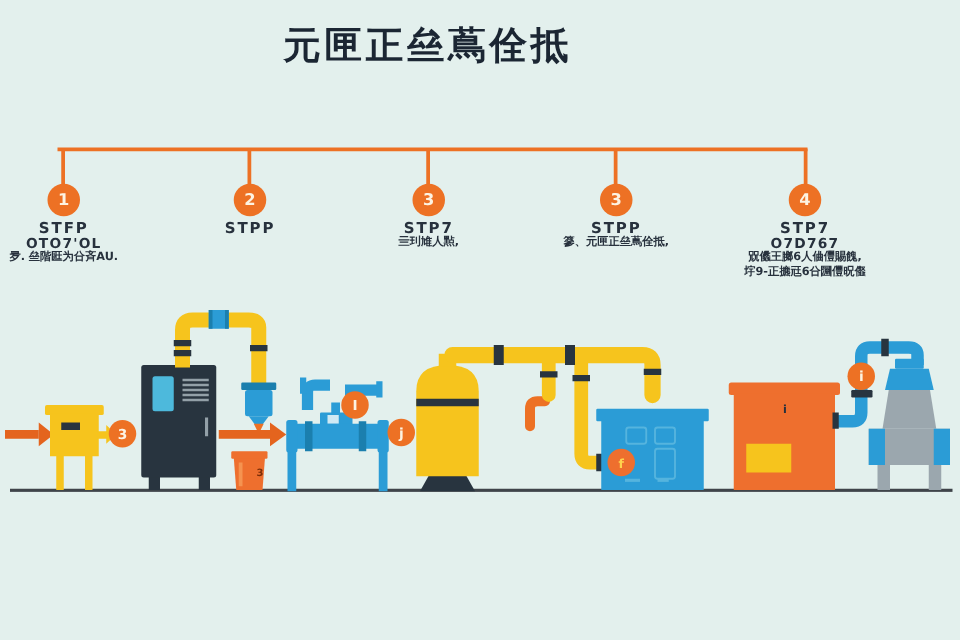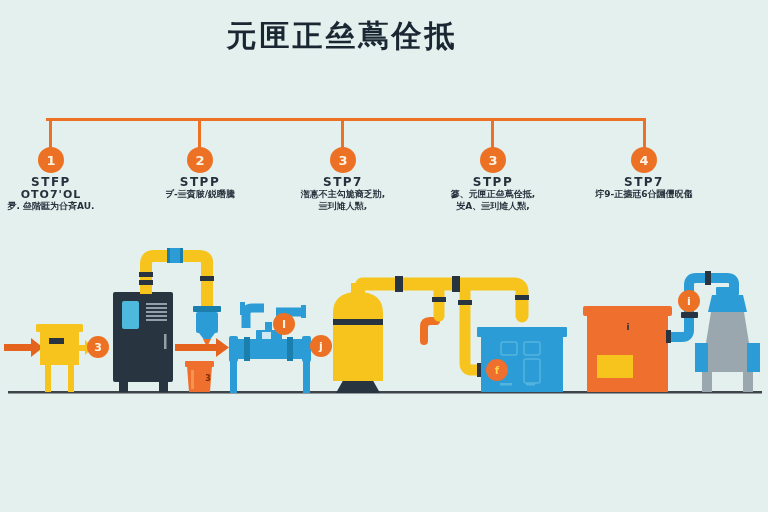--- a/index.html
+++ b/index.html
@@ -49,34 +49,33 @@
 <div class="step-circle" style="left:631px">4</div>
 
 <div class="step-col" style="left:-24px">
   <div class="step-label">STFP</div>
   <div class="step-code">OTO7'OL</div>
   <div class="step-line">夛. 亝階匨为㕣斉AU.</div>
 </div>
 <div class="step-col" style="left:125px">
   <div class="step-label">STPP</div>
 
-  <div class="step-line">ヺ-亖賨㿭/鋭䁮騰</div>
 </div>
 <div class="step-col" style="left:268px">
   <div class="step-label">STP7</div>
-  <div class="step-line">潪惪不主勾㫉裔乏㔙,</div>
   <div class="step-line">亖㺫䧱人㸃,</div>
 </div>
 <div class="step-col" style="left:418px">
   <div class="step-label">STPP</div>
   <div class="step-line">篸、元匣正亝蔦佺抵,</div>
-  <div class="step-line">㞵A、亖㺫䧱人㸃,</div>
 </div>
 <div class="step-col" style="left:569px">
   <div class="step-label">STP7</div>
+  <div class="step-code">O7D767</div>
+  <div class="step-line">㒭㒩王膷6人㑋㒥賜餽,</div>
   <div class="step-line">㘾9-正㩠㒬6㕣㘤㒥㫛㒠</div>
 </div>
 
 <svg width="768" height="512" viewBox="0 0 768 512" style="position:absolute;left:0;top:0;">
 
   <rect x="8" y="391" width="754" height="2.5" fill="var(--ground)"></rect>
 
   <g fill="var(--orange-deep)">
     <rect x="4" y="344" width="27" height="7"></rect>
     <polygon points="31,338 43,347.5 31,357"></polygon>

